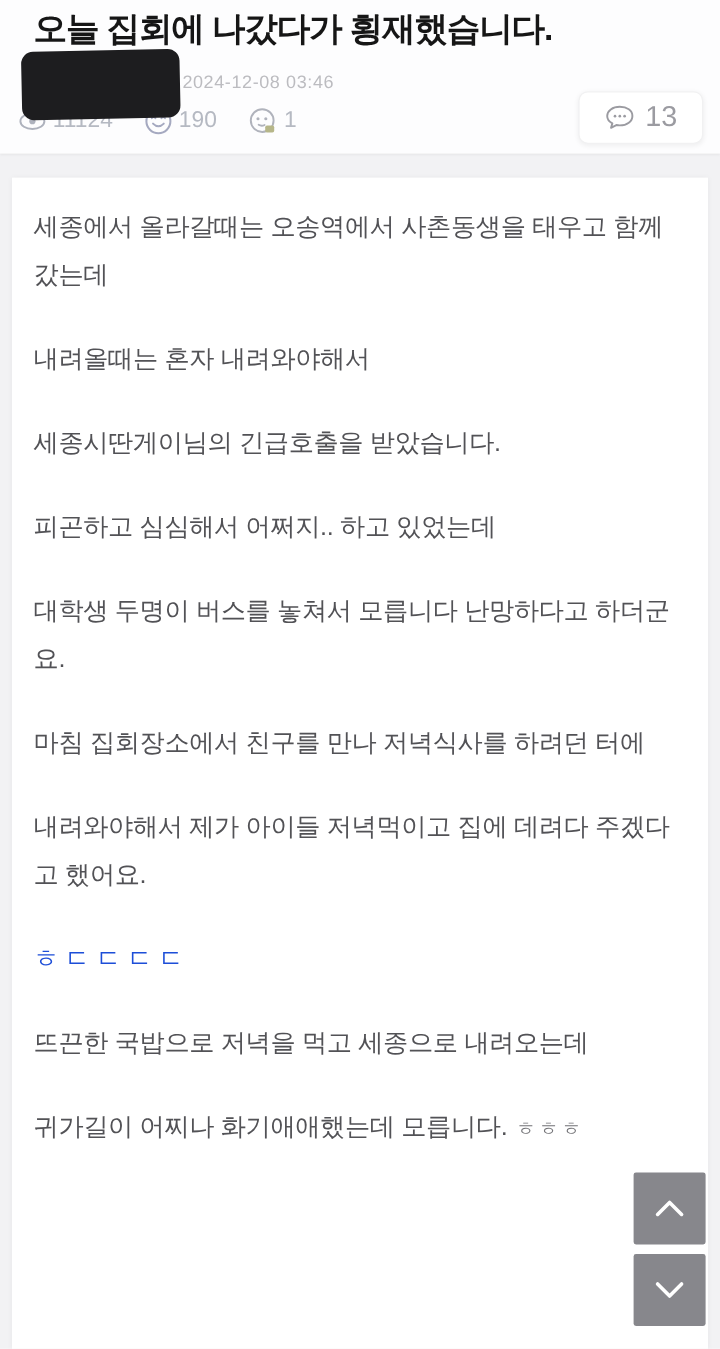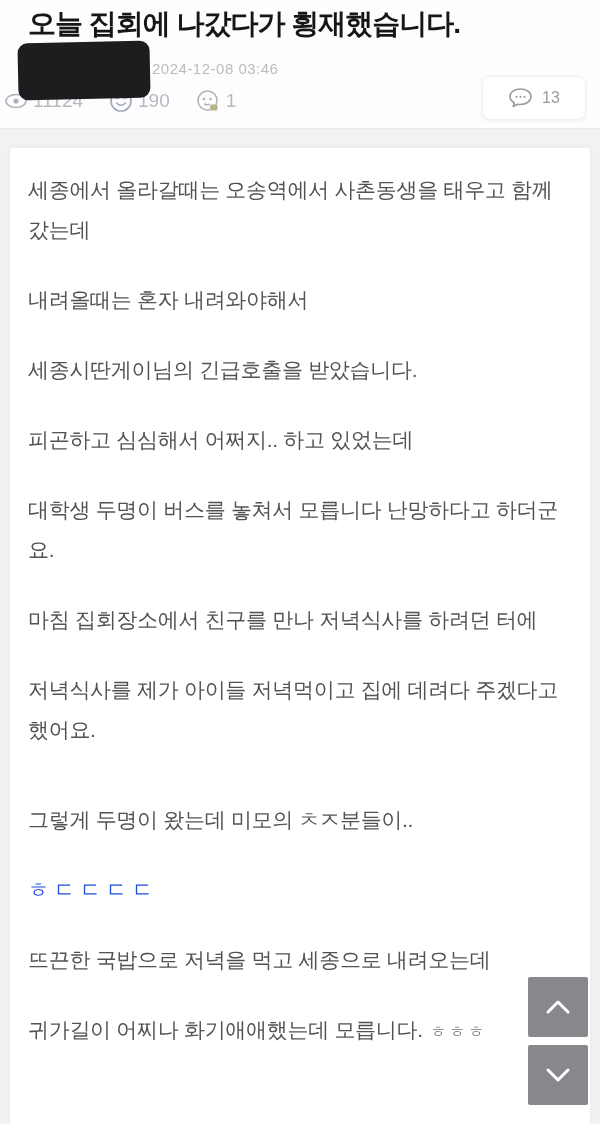--- a/index.html
+++ b/index.html
@@ -16,37 +16,37 @@
   .post-title{
     position:absolute;top:5px;left:28px;width:540px;
     font-size:28px;font-weight:bold;color:#161616;letter-spacing:-1px;
     white-space:nowrap;
   }
   .meta-line{
     position:absolute;top:60px;left:152px;
     font-size:15px;color:#bcbcc0;letter-spacing:0.5px;white-space:nowrap;
   }
   .stats-row{
-    position:absolute;top:88px;left:4px;height:26px;
+    position:absolute;top:88px;left:15px;height:26px;
     display:flex;align-items:center;
     font-size:19px;color:#b5b9c2;
   }
   .stats-row .stat{display:flex;align-items:center;margin-right:26px;}
   .stats-row .stat svg{margin-right:5px;}
   .redaction{
     position:absolute;left:18px;top:42px;width:132px;height:57px;
     background:#1d1d1f;border-radius:10px;transform:rotate(-1.2deg);
     z-index:3;
   }
   .comment-badge{
     position:absolute;top:76px;right:14px;width:102px;height:42px;
     background:#ffffff;border:1px solid #f1f1f2;border-radius:8px;
     box-shadow:0 1px 4px rgba(0,0,0,0.06);
     display:flex;align-items:center;justify-content:center;gap:9px;
-    color:#9b9ba1;font-size:16px;cursor:pointer;
+    color:#9b9ba1;font-size:24px;cursor:pointer;
   }
   
   .content-card{
     position:absolute;top:148px;left:10px;width:580px;bottom:0;
     background:#ffffff;box-shadow:0 0 5px rgba(0,0,0,0.05);
     padding:22px 16px 0 18px;box-sizing:border-box;
   }
   .content-card p{
     margin:0 0 30px 0;
     font-size:21px;line-height:40px;color:#525256;letter-spacing:-0.3px;
@@ -116,22 +116,21 @@
   </div>
 </div>
 
 <div class="content-card">
     <p class="para">세종에서 올라갈때는 오송역에서 사촌동생을 태우고 함께 갔는데</p>
     <p class="para">내려올때는 혼자 내려와야해서</p>
     <p class="para">세종시딴게이님의 긴급호출을 받았습니다.</p>
     <p class="para">피곤하고 심심해서 어쩌지.. 하고 있었는데</p>
     <p class="para">대학생 두명이 버스를 놓쳐서 모릅니다 난망하다고 하더군요.</p>
     <p class="para">마침 집회장소에서 친구를 만나 저녁식사를 하려던 터에</p>
-    <p class="para">저녁식사를 제가 아이들 저녁먹이고 집에 데려다 주겠다고 했어요.</p>
-    <p class="para extra-gap">그렇게 두명이 왔는데 미모의 ㅊㅈ분들이..</p>
+    <p class="para">내려와야해서 제가 아이들 저녁먹이고 집에 데려다 주겠다고 했어요.</p>
     <p class="para spaced">ㅎㄷㄷㄷㄷ</p>
     <p class="para">뜨끈한 국밥으로 저녁을 먹고 세종으로 내려오는데</p>
     <p class="para">귀가길이 어찌나 화기애애했는데 모릅니다.<span class="suffix-small"> ㅎㅎㅎ</span></p>
   </div>
 
 <button class="scroll-btn up">
   <svg width="30" height="18" viewBox="0 0 30 18">
     <polyline points="5,14 15,4 25,14" fill="none" stroke="#ffffff" stroke-width="3" stroke-linecap="round" stroke-linejoin="round"></polyline>
   </svg>
 </button>

